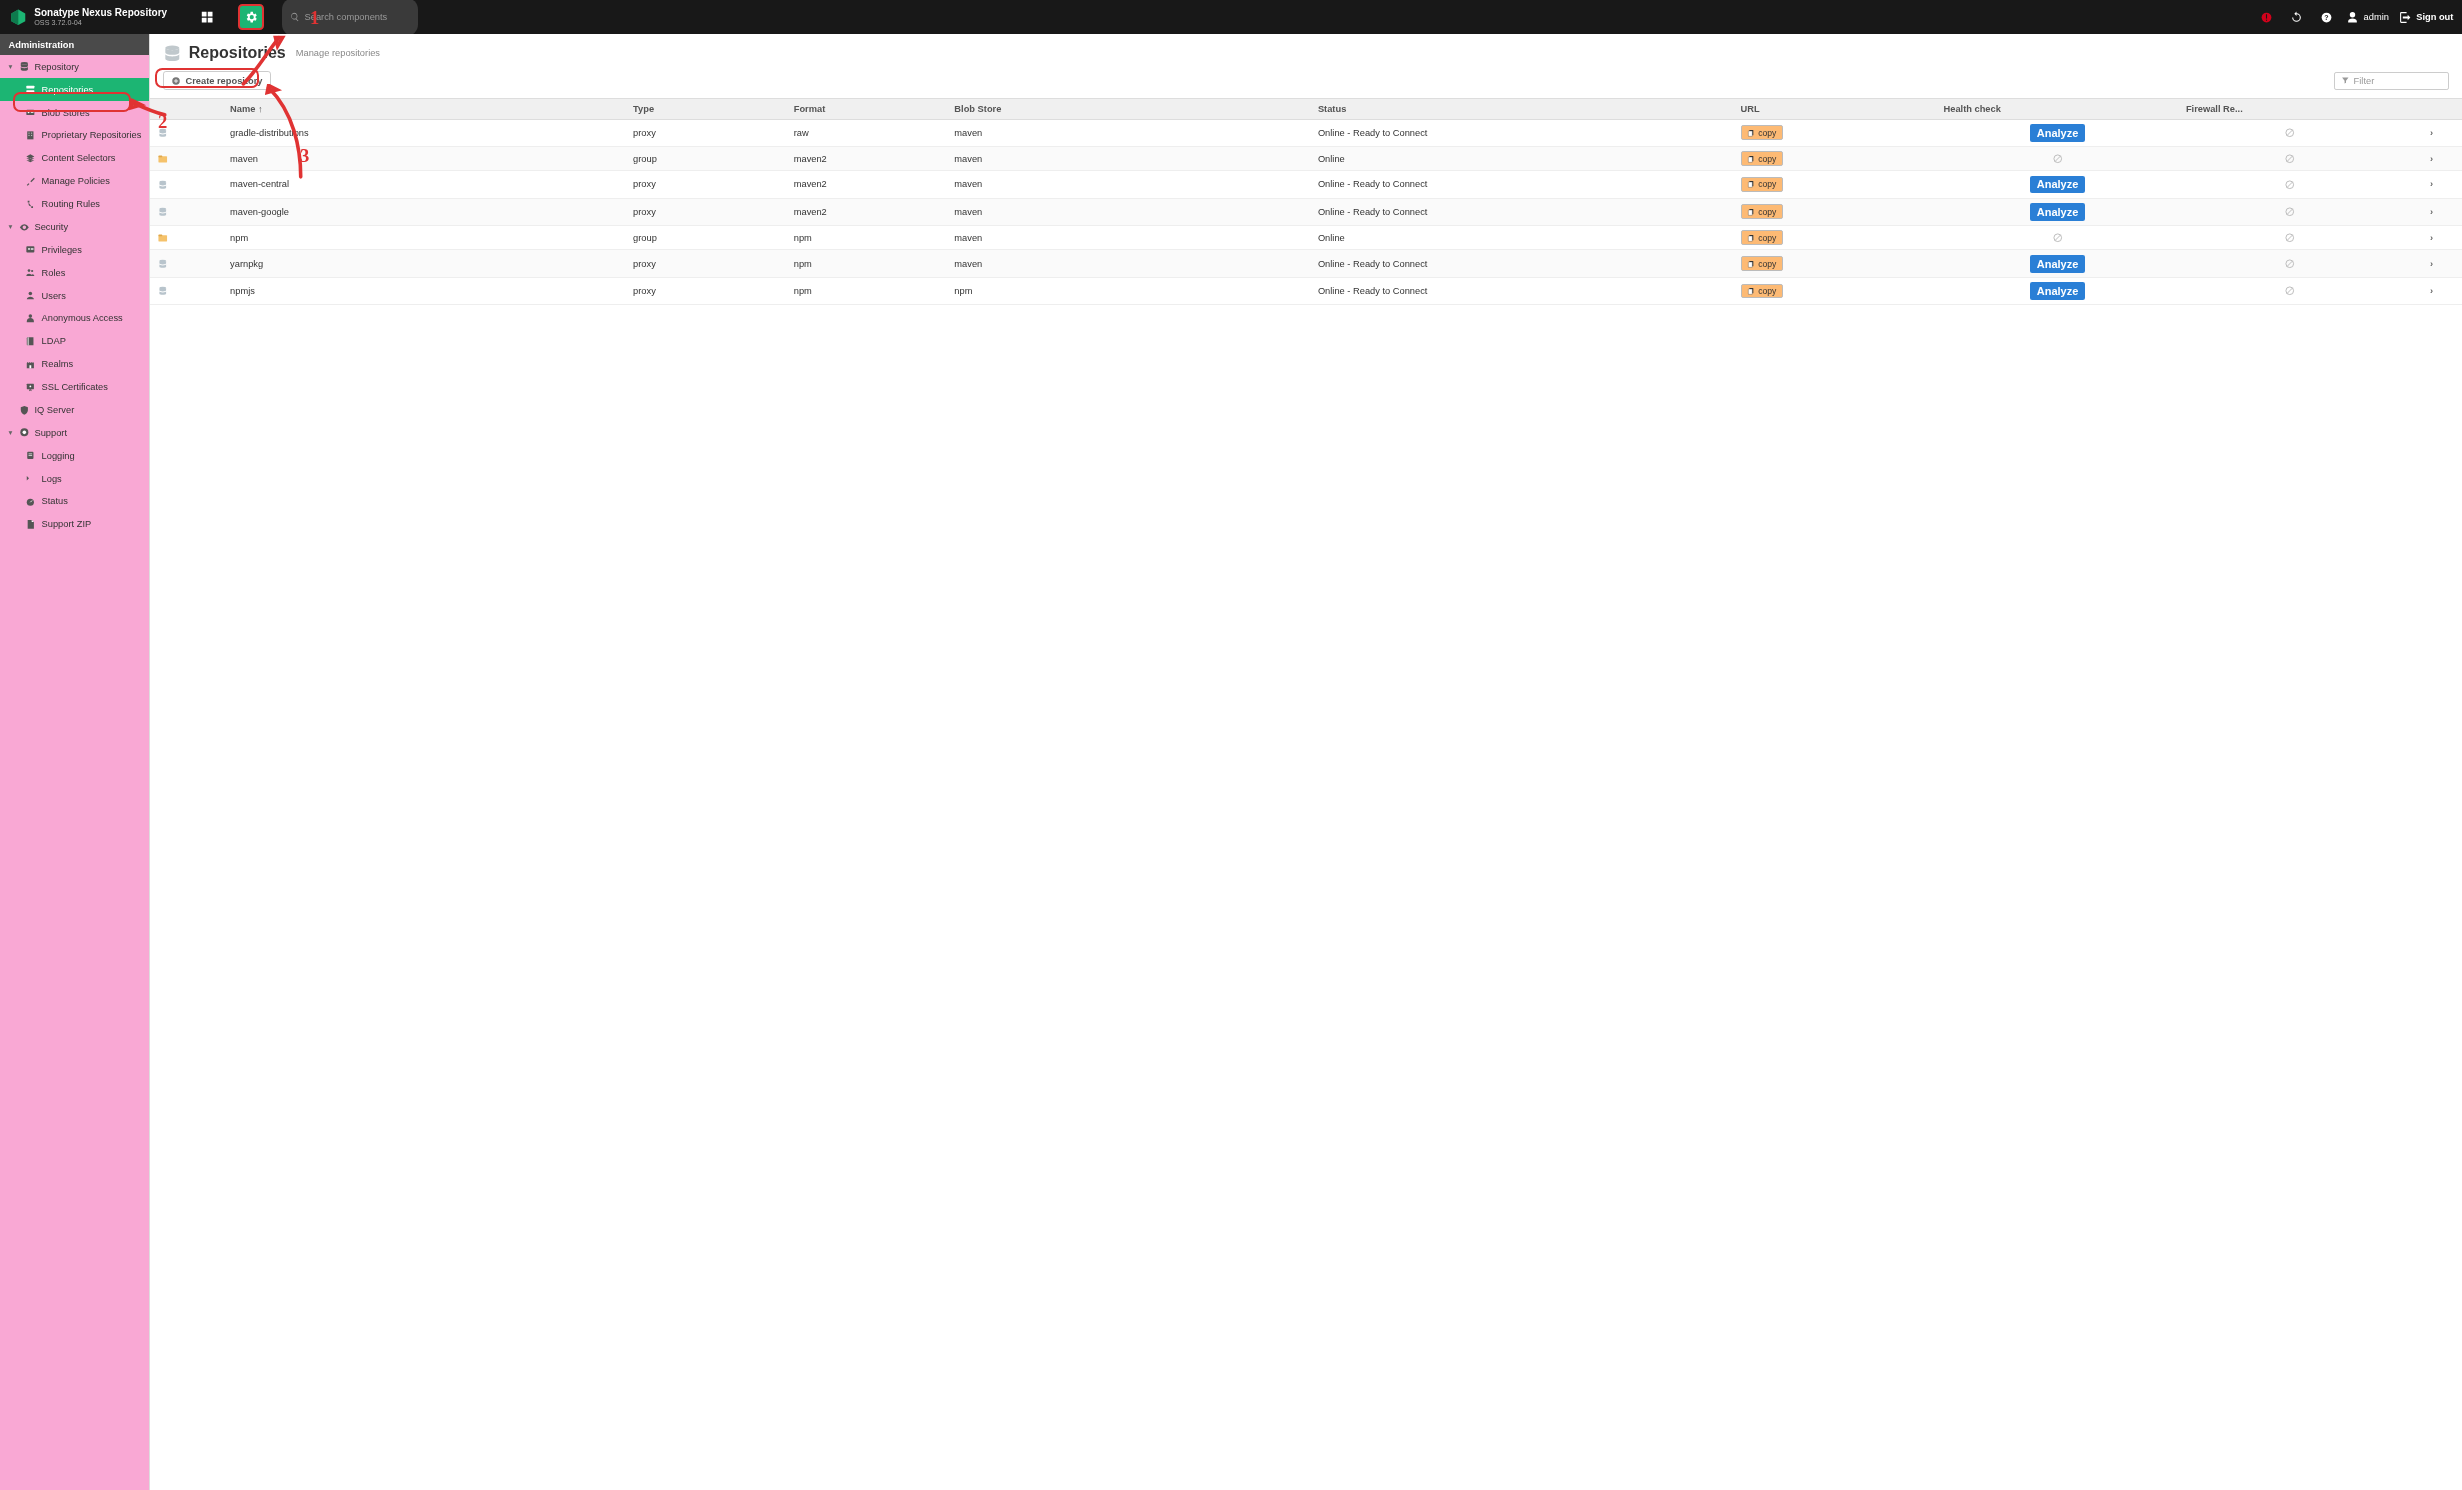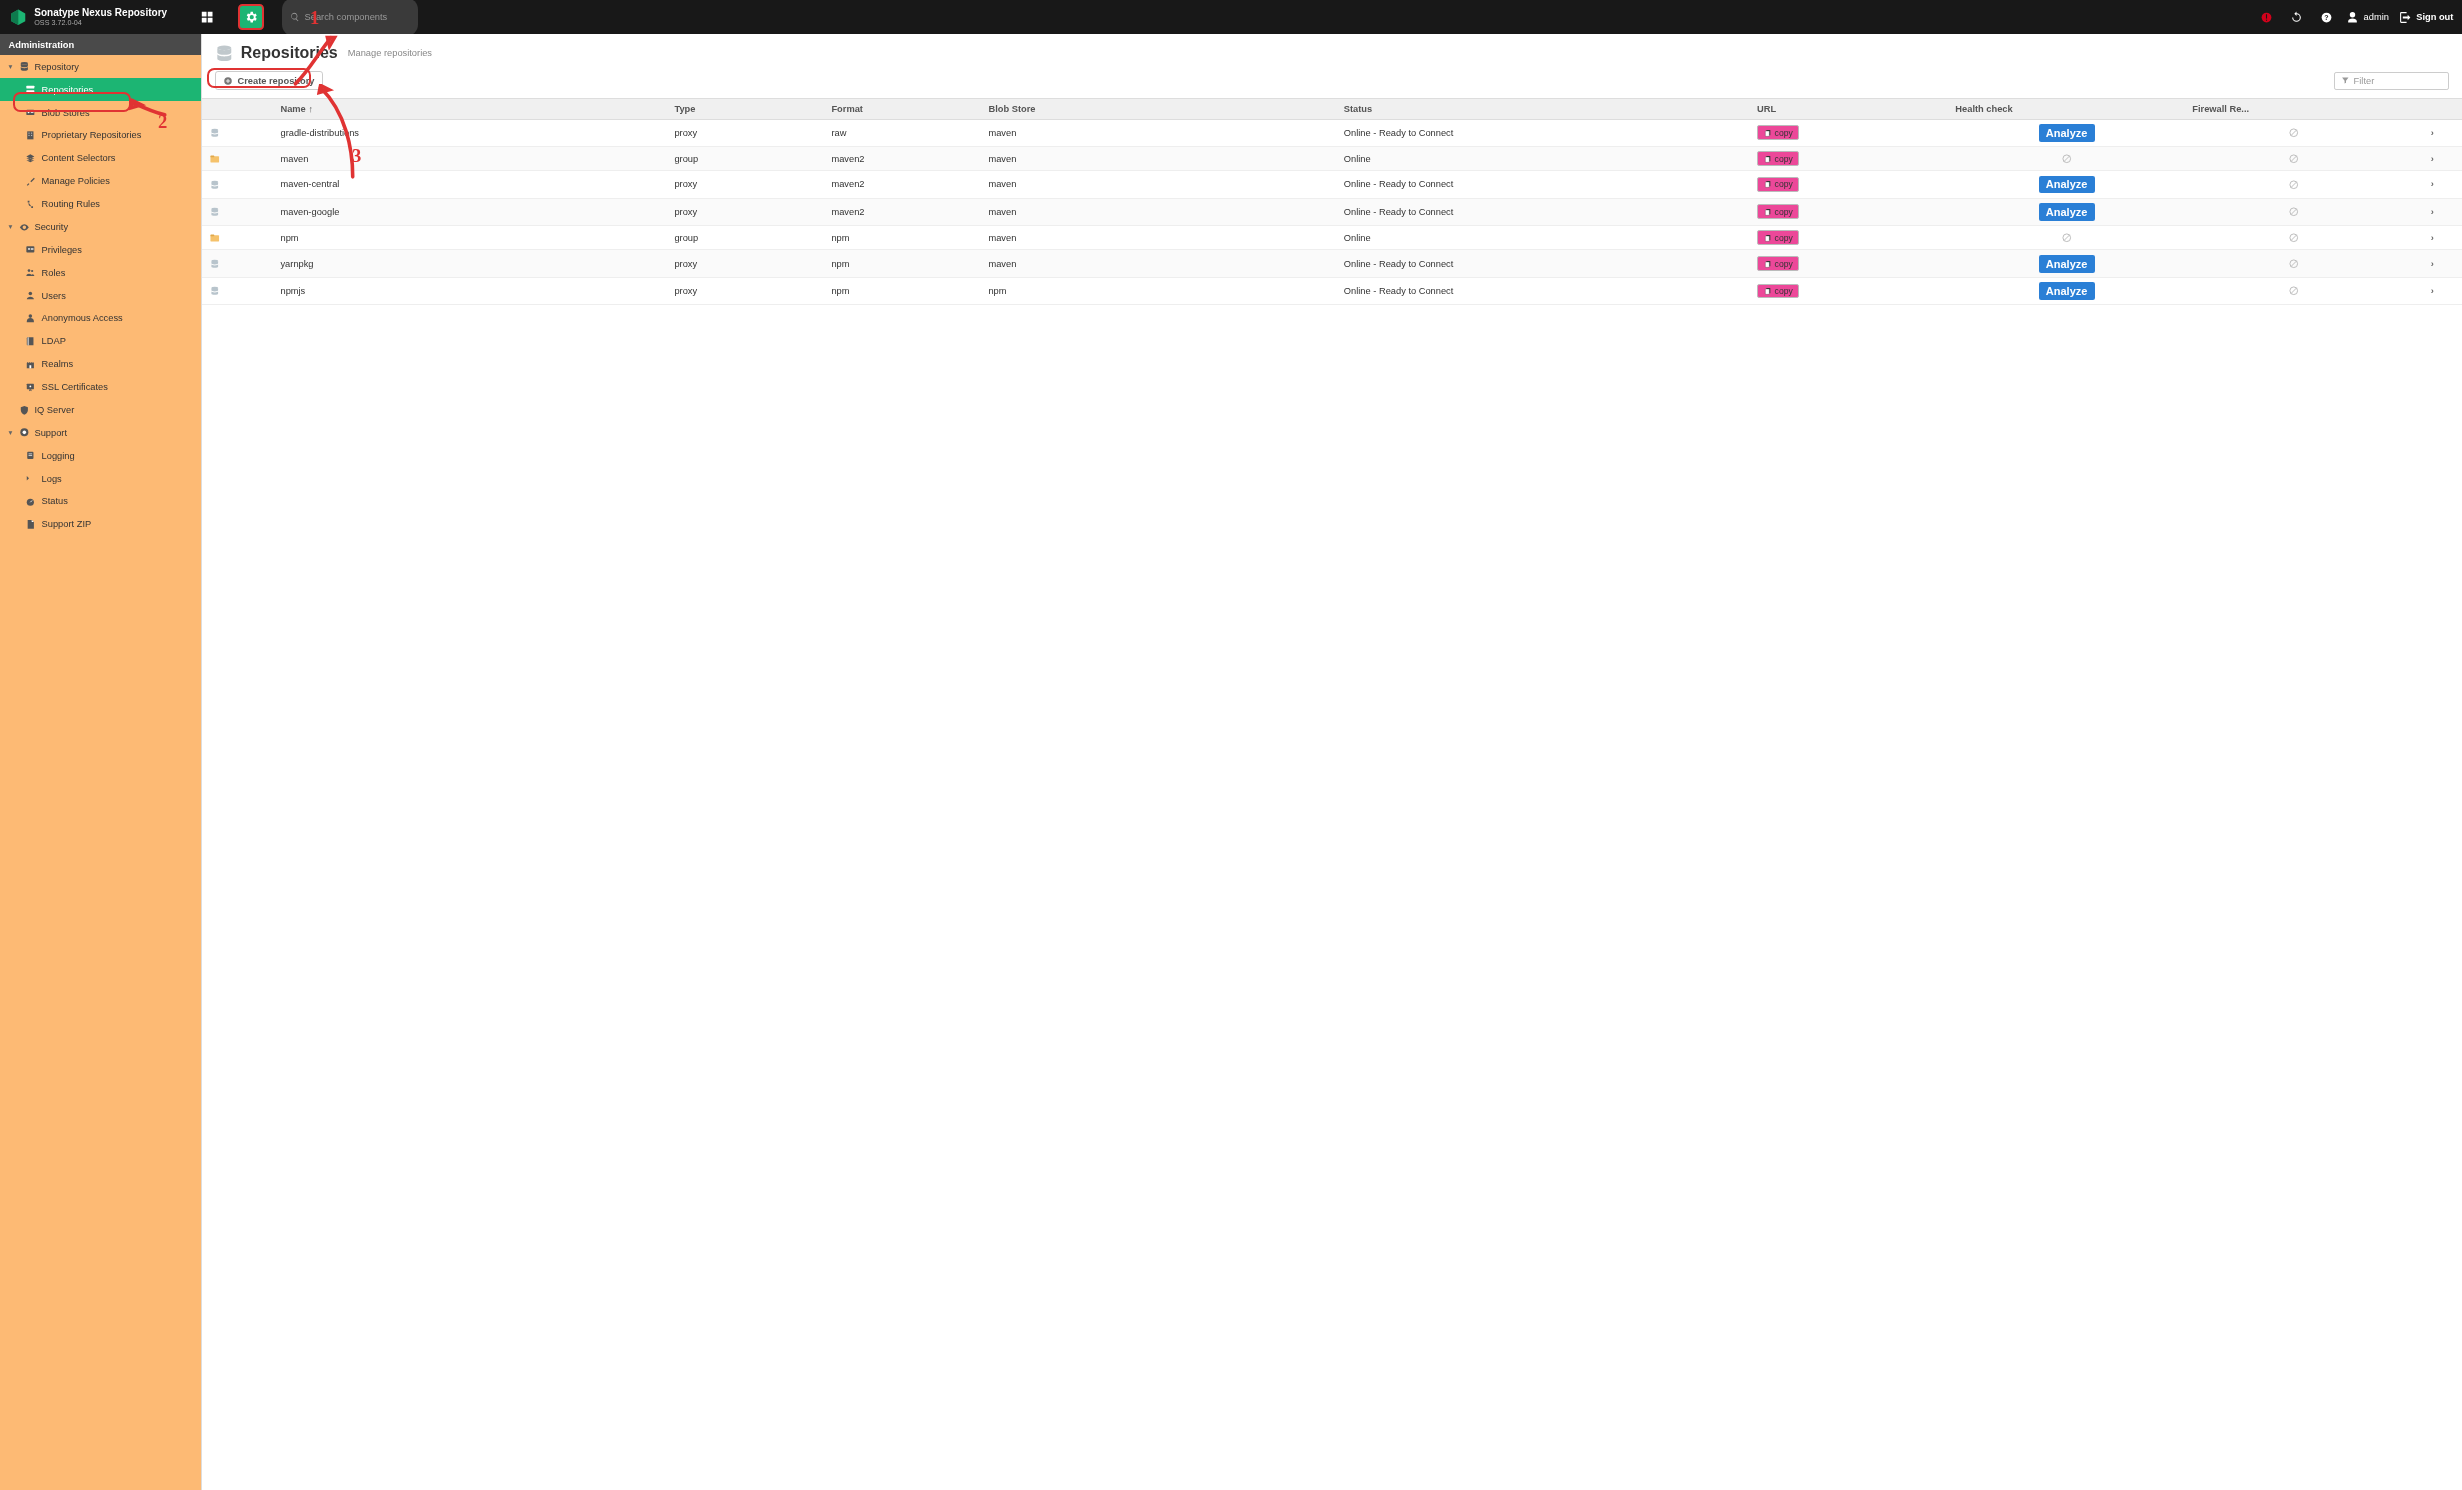--- a/index.html
+++ b/index.html
@@ -34,21 +34,21 @@
     display:flex;align-items:center;padding:0 8.6px;color:#999;gap:4.3px;
   }
   .spacer { flex:1; }
   .tb-icon { width:20px;height:20px;display:flex;align-items:center;justify-content:center;cursor:pointer;}
   .tb-right { display:flex;align-items:center;gap:10px;}
   .tb-user { display:flex;align-items:center;gap:4.3px;color:#fff;font-size:9.3px;}
   .tb-signout { display:flex;align-items:center;gap:4.3px;color:#fff;font-size:9.3px;font-weight:700;}
 
   
   .layout { display:flex; height: calc(100vh - 34px); }
-  .sidebar { width:202px; background:#fdba74; border-right:0.7px solid #ddd; overflow-y:auto;}
+  .sidebar { width:150px; background:#f9a8d4; border-right:0.7px solid #ddd; overflow-y:auto;}
   .main { flex:1; background:#fff; overflow:auto; position:relative;}
 
   .admin-header {
     background:#4a4a4a; color:#fff; font-weight:600; padding:5.7px 8.6px; font-size:9.3px;
   }
   .nav-group {  }
   .nav-parent {
     display:flex;align-items:center;gap:4.3px;padding:5.7px 7.2px;cursor:pointer;
     font-weight:400; color:#333;
   }
@@ -83,21 +83,21 @@
   table.repo thead th {
     text-align:left;background:#f0f0f0;border-top:0.7px solid #ddd;border-bottom:0.7px solid #ddd;
     padding:5px 7.2px;font-weight:600;color:#555;
   }
   table.repo tbody td {
     padding:4.3px 7.2px;border-bottom:0.7px solid #eee;vertical-align:middle;
   }
   table.repo tbody tr:nth-child(even){ background:#fafafa;}
   .copy-btn {
     display:inline-flex;align-items:center;gap:2.9px;border:0.7px solid #bbb;border-radius:2.1px;
-    padding:1.4px 5.7px;background:#ec4899;font-size:8.6px;cursor:pointer;color:#333;
+    padding:1.4px 5.7px;background:#fdba74;font-size:8.6px;cursor:pointer;color:#333;
   }
   .analyze-btn {
     background:#2a7fd6;color:#fff;border:none;border-radius:2.1px;padding:2.9px 7.2px;
     font-size:11px;font-weight:600;cursor:pointer;
   }
   .hc-disabled { color:#bbb; display:flex; justify-content:center;}
   .fw-disabled { color:#bbb; display:flex; justify-content:center;}
   .row-chevron { color:#666;font-weight:700; text-align:center;width:17px;cursor:pointer;}
   .ricon{ width:11.5px;height:11.5px;display:inline-block;vertical-align:middle;}
   th.col-icon{width:24.4px;}

